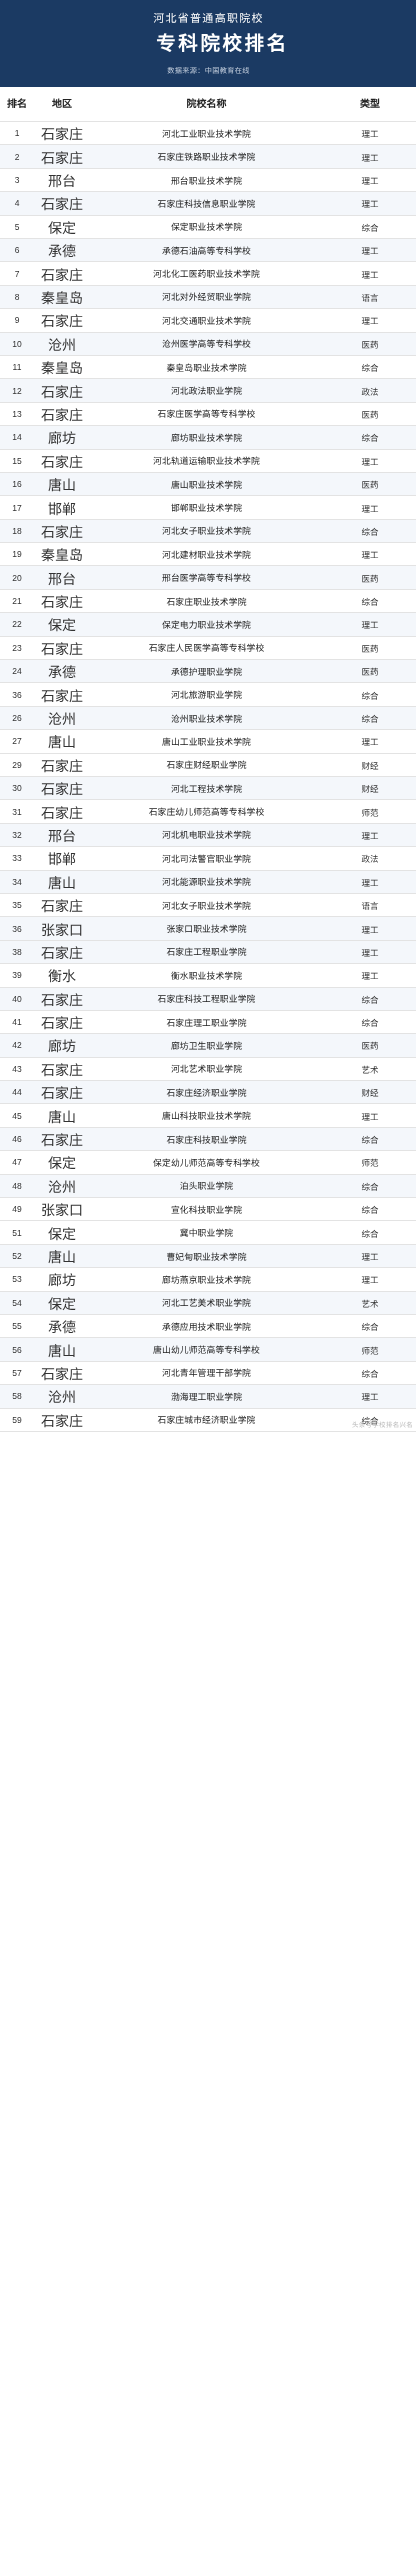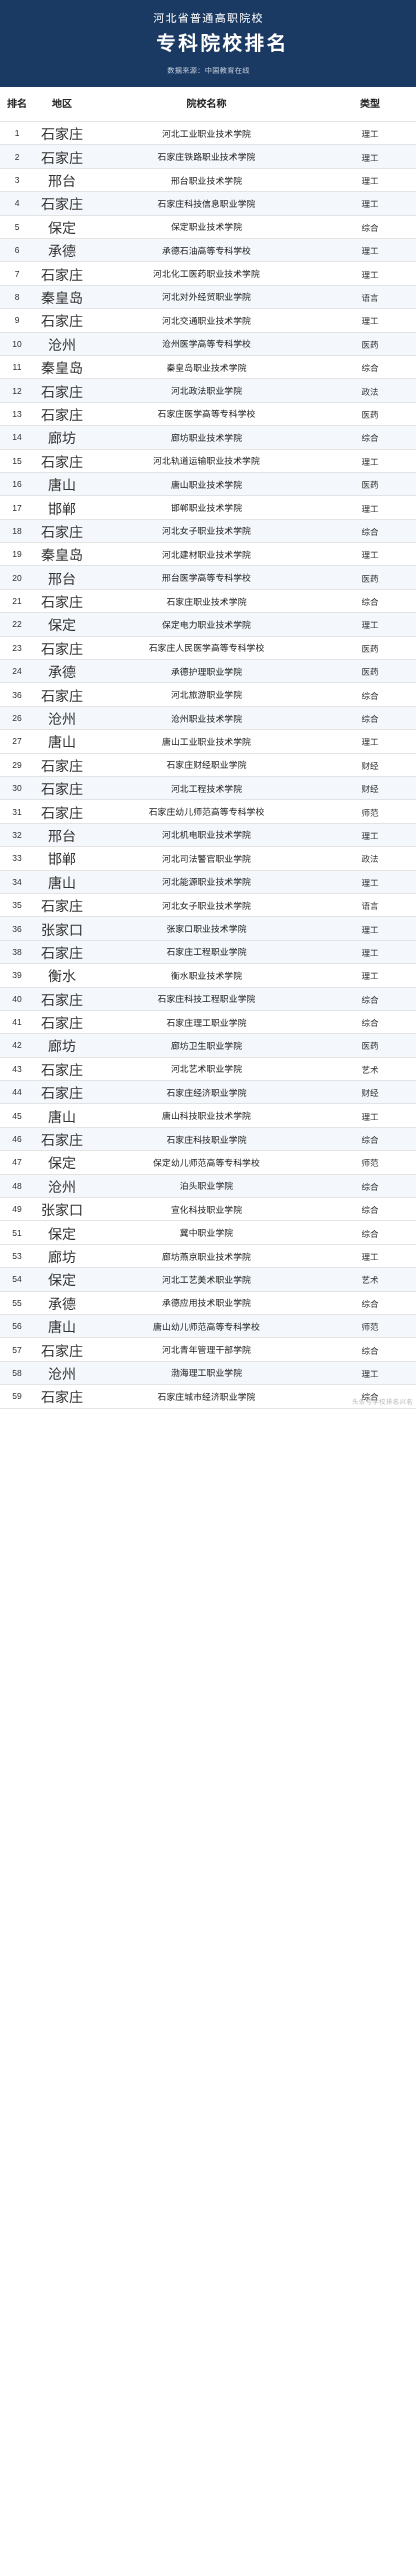--- a/index.html
+++ b/index.html
@@ -418,20 +418,26 @@
           <td class="c-region">张家口</td>
           <td class="c-name">宣化科技职业学院</td>
           <td class="c-type">综合</td>
         </tr>
         <tr>
           <td class="c-rank">51</td>
           <td class="c-region">保定</td>
           <td class="c-name">冀中职业学院</td>
           <td class="c-type">综合</td>
         </tr>
+        <tr class="alt">
+          <td class="c-rank">52</td>
+          <td class="c-region">唐山</td>
+          <td class="c-name">曹妃甸职业技术学院</td>
+          <td class="c-type">理工</td>
+        </tr>
         <tr>
           <td class="c-rank">53</td>
           <td class="c-region">廊坊</td>
           <td class="c-name">廊坊燕京职业技术学院</td>
           <td class="c-type">理工</td>
         </tr>
         <tr class="alt">
           <td class="c-rank">54</td>
           <td class="c-region">保定</td>
           <td class="c-name">河北工艺美术职业学院</td>

